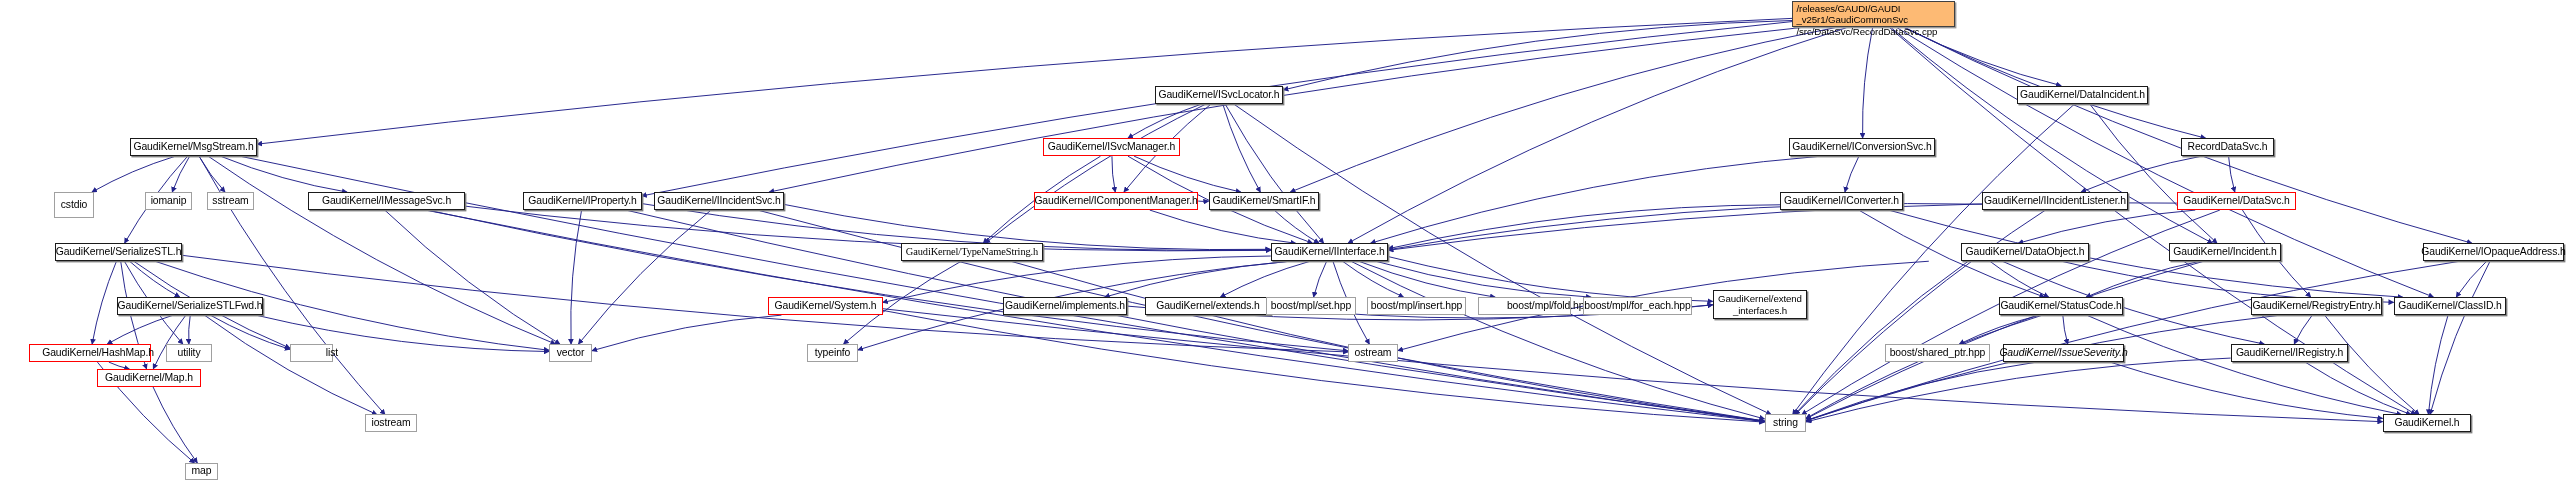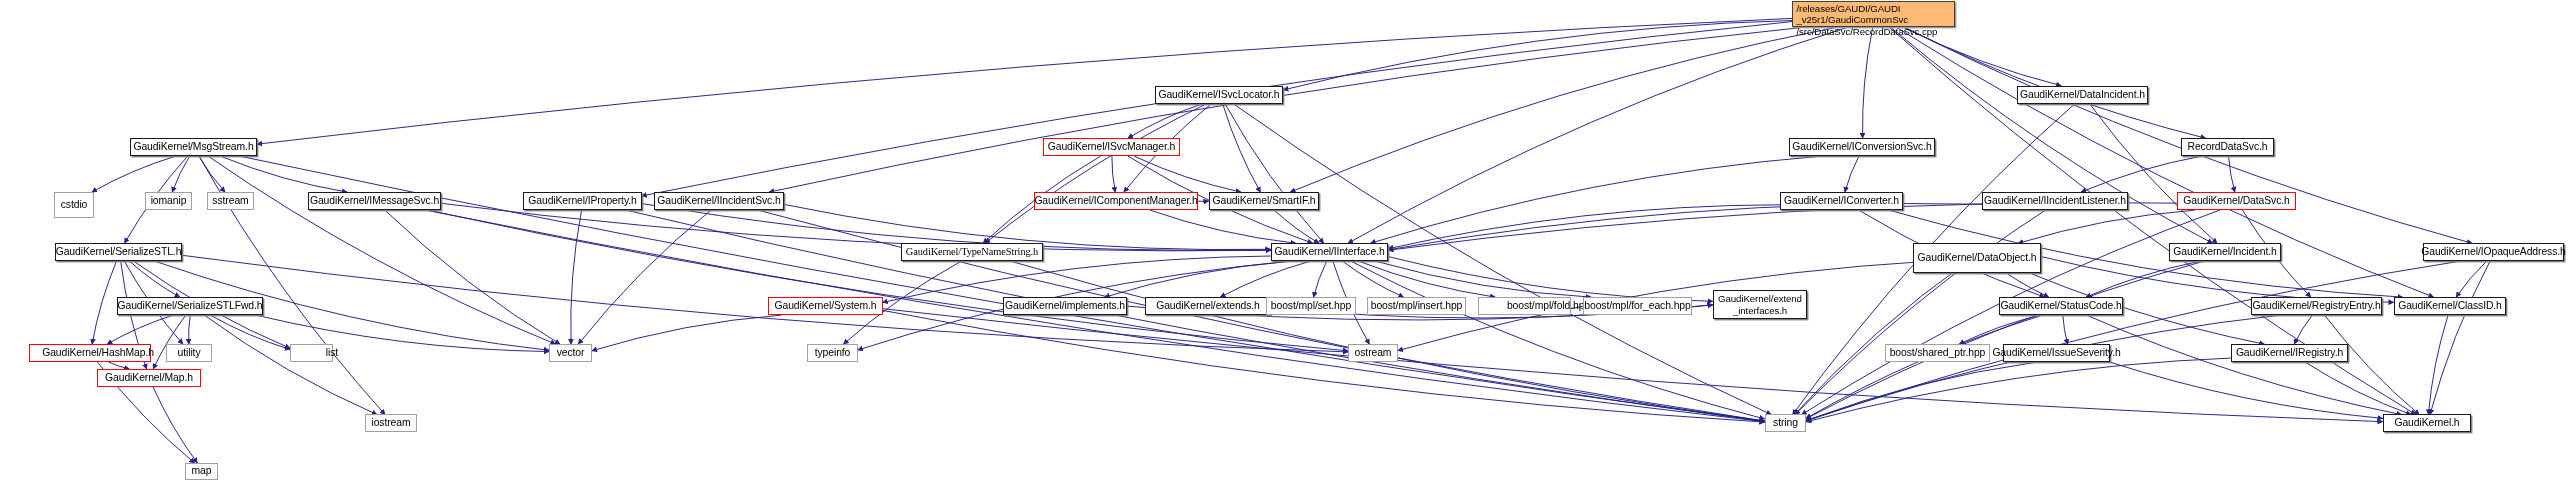--- a/index.html
+++ b/index.html
@@ -201,32 +201,32 @@
 /src/DataSvc/RecordDataSvc.cpp</div>
     <div class="node n-doc" style="left: 1155px; top: 86px; width: 128px; height: 18px;">GaudiKernel/ISvcLocator.h</div>
     <div class="node n-doc" style="left: 2017px; top: 86px; width: 131px; height: 18px;">GaudiKernel/DataIncident.h</div>
     <div class="node n-doc" style="left: 130px; top: 138px; width: 127px; height: 18px;">GaudiKernel/MsgStream.h</div>
     <div class="node n-undoc" style="left: 1043px; top: 138px; width: 137px; height: 18px;">GaudiKernel/ISvcManager.h</div>
     <div class="node n-doc" style="left: 1789px; top: 138px; width: 146px; height: 18px;">GaudiKernel/IConversionSvc.h</div>
     <div class="node n-doc" style="left: 2181px; top: 138px; width: 93px; height: 18px;">RecordDataSvc.h</div>
     <div class="node n-sys" style="left: 54px; top: 192px; width: 40px; height: 26px;">cstdio</div>
     <div class="node n-sys" style="left: 145px; top: 192px; width: 47px; height: 18px;">iomanip</div>
     <div class="node n-sys" style="left: 207px; top: 192px; width: 47px; height: 18px;">sstream</div>
-    <div class="node n-doc" style="left: 308px; top: 192px; width: 133px; height: 18px;">GaudiKernel/IMessageSvc.h</div>
+    <div class="node n-doc" style="left: 308px; top: 192px; width: 157px; height: 18px;">GaudiKernel/IMessageSvc.h</div>
     <div class="node n-doc" style="left: 523px; top: 192px; width: 119px; height: 18px;">GaudiKernel/IProperty.h</div>
     <div class="node n-doc" style="left: 654px; top: 192px; width: 130px; height: 18px;">GaudiKernel/IIncidentSvc.h</div>
     <div class="node n-undoc" style="left: 1034px; top: 192px; width: 164px; height: 18px;">GaudiKernel/IComponentManager.h</div>
     <div class="node n-doc" style="left: 1209px; top: 192px; width: 110px; height: 18px;">GaudiKernel/SmartIF.h</div>
     <div class="node n-doc" style="left: 1780px; top: 192px; width: 123px; height: 18px;">GaudiKernel/IConverter.h</div>
     <div class="node n-doc" style="left: 1982px; top: 192px; width: 146px; height: 18px;">GaudiKernel/IIncidentListener.h</div>
     <div class="node n-undoc" style="left: 2177px; top: 192px; width: 119px; height: 18px;">GaudiKernel/DataSvc.h</div>
     <div class="node n-doc" style="left: 55px; top: 243px; width: 127px; height: 18px;">GaudiKernel/SerializeSTL.h</div>
     <div class="node n-doc" style="left: 901px; top: 243px; width: 142px; height: 18px; font-family: Liberation Serif, serif;">GaudiKernel/TypeNameString.h</div>
     <div class="node n-doc" style="left: 1271px; top: 243px; width: 117px; height: 18px;">GaudiKernel/IInterface.h</div>
-    <div class="node n-doc" style="left: 1913px; top: 243px; width: 128px; height: 30px;">GaudiKernel/DataObject.h</div>
+    <div class="node n-doc" style="left: 1961px; top: 243px; width: 128px; height: 18px;">GaudiKernel/DataObject.h</div>
     <div class="node n-doc" style="left: 2169px; top: 243px; width: 112px; height: 18px;">GaudiKernel/Incident.h</div>
     <div class="node n-doc" style="left: 2423px; top: 243px; width: 141px; height: 18px;">GaudiKernel/IOpaqueAddress.h</div>
     <div class="node n-doc" style="left: 117px; top: 297px; width: 146px; height: 18px;">GaudiKernel/SerializeSTLFwd.h</div>
     <div class="node n-undoc" style="left: 768px; top: 297px; width: 115px; height: 18px;">GaudiKernel/System.h</div>
     <div class="node n-doc" style="left: 1003px; top: 297px; width: 124px; height: 18px;">GaudiKernel/implements.h</div>
     <div class="node n-doc" style="left: 1145px; top: 297px; width: 126px; height: 18px;">GaudiKernel/extends.h</div>
     <div class="node n-sys" style="left: 1266px; top: 297px; width: 90px; height: 18px;">boost/mpl/set.hpp</div>
     <div class="node n-sys" style="left: 1367px; top: 297px; width: 99px; height: 18px;">boost/mpl/insert.hpp</div>
     <div class="node n-sys" style="left: 1478px; top: 297px; width: 93px; height: 18px; padding-left: 48px;">boost/mpl/fold.hpp</div>
     <div class="node n-sys" style="left: 1583px; top: 297px; width: 109px; height: 18px;">boost/mpl/for_each.hpp</div>
@@ -235,21 +235,21 @@
     <div class="node n-doc" style="left: 1999px; top: 297px; width: 124px; height: 18px;">GaudiKernel/StatusCode.h</div>
     <div class="node n-doc" style="left: 2251px; top: 297px; width: 131px; height: 18px;">GaudiKernel/RegistryEntry.h</div>
     <div class="node n-doc" style="left: 2394px; top: 297px; width: 112px; height: 18px;">GaudiKernel/ClassID.h</div>
     <div class="node n-undoc" style="left: 29px; top: 344px; width: 122px; height: 18px; padding-left: 16px;">GaudiKernel/HashMap.h</div>
     <div class="node n-sys" style="left: 166px; top: 344px; width: 46px; height: 18px;">utility</div>
     <div class="node n-sys" style="left: 290px; top: 344px; width: 30px; height: 18px; padding-left: 41px;">list</div>
     <div class="node n-sys" style="left: 549px; top: 344px; width: 43px; height: 18px;">vector</div>
     <div class="node n-sys" style="left: 807px; top: 344px; width: 51px; height: 18px;">typeinfo</div>
     <div class="node n-sys" style="left: 1348px; top: 344px; width: 50px; height: 18px;">ostream</div>
     <div class="node n-sys" style="left: 1885px; top: 344px; width: 105px; height: 18px;">boost/shared_ptr.hpp</div>
-    <div class="node n-doc" style="left: 2003px; top: 344px; width: 107px; height: 18px;">GaudiKernel/IssueSeverity.h</div>
+    <div class="node n-doc" style="left: 2003px; top: 344px; width: 121px; height: 18px; font-style: italic;">GaudiKernel/IssueSeverity.h</div>
     <div class="node n-doc" style="left: 2231px; top: 344px; width: 117px; height: 18px;">GaudiKernel/IRegistry.h</div>
     <div class="node n-undoc" style="left: 97px; top: 369px; width: 104px; height: 18px;">GaudiKernel/Map.h</div>
     <div class="node n-sys" style="left: 365px; top: 414px; width: 52px; height: 18px;">iostream</div>
     <div class="node n-sys" style="left: 1765px; top: 414px; width: 41px; height: 18px;">string</div>
     <div class="node n-doc" style="left: 2383px; top: 414px; width: 88px; height: 18px;">GaudiKernel.h</div>
     <div class="node n-sys" style="left: 185px; top: 463px; width: 33px; height: 16.6px;">map</div>
   </div>
 
 
 </body></html>

